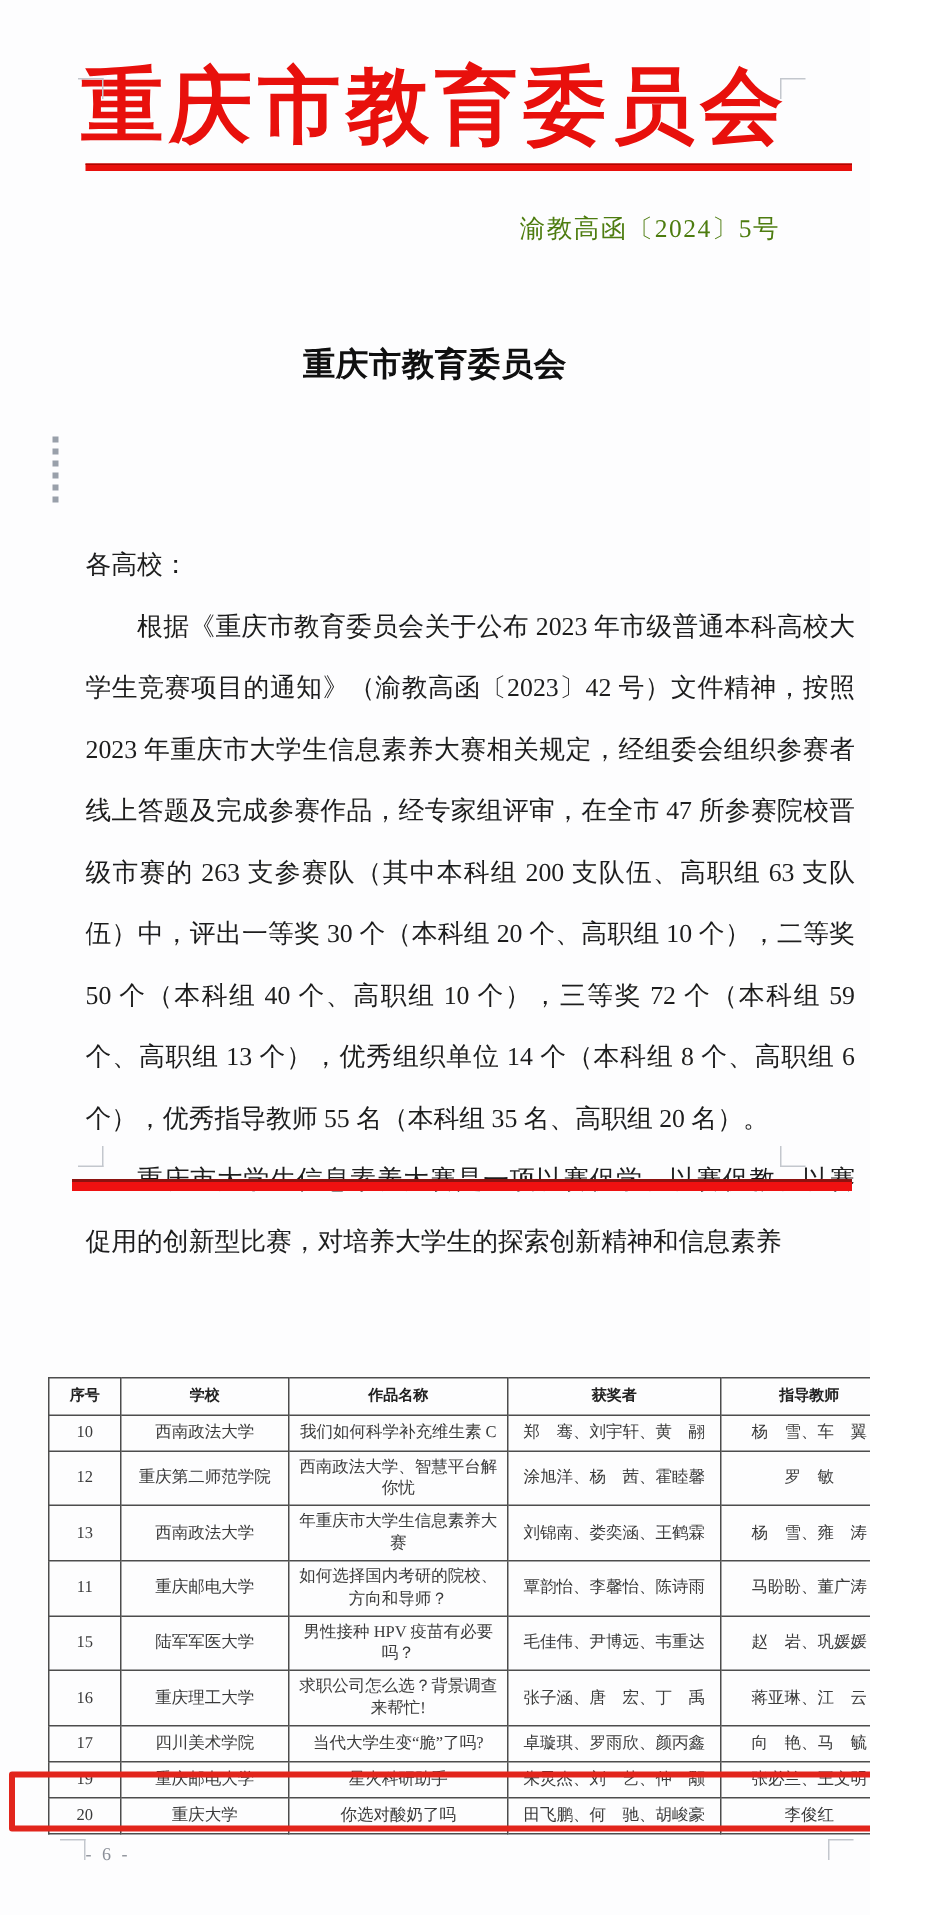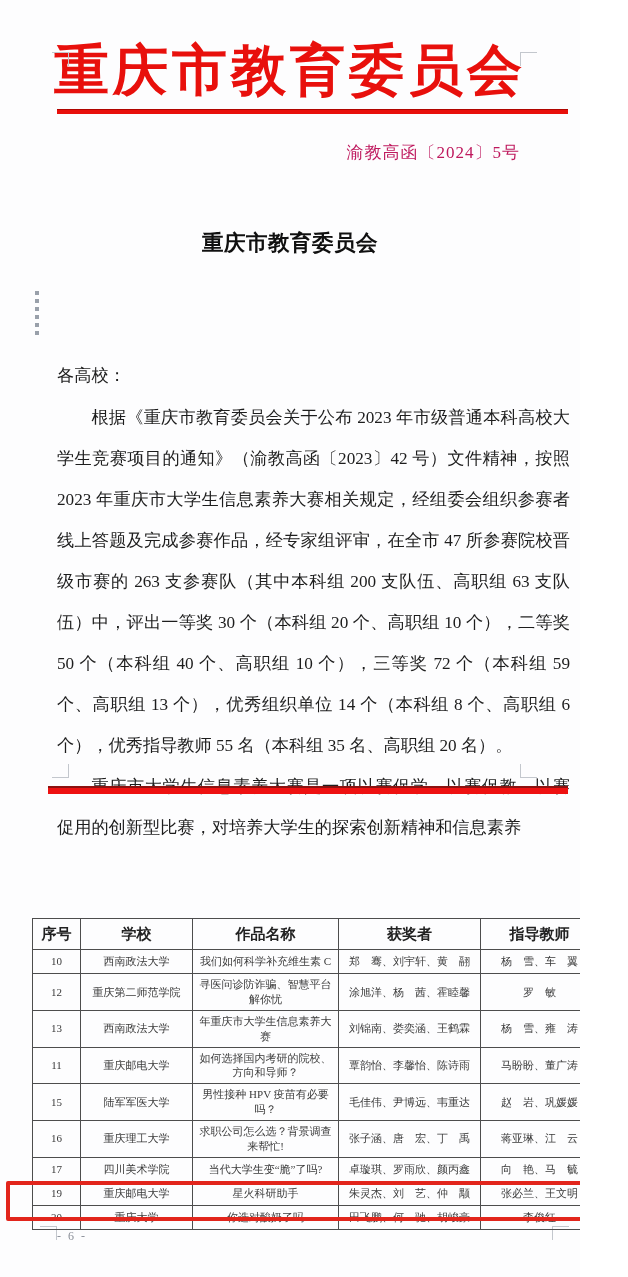--- a/index.html
+++ b/index.html
@@ -14,21 +14,21 @@
     position:absolute; top:34px; left:0; right:0;
     text-align:center; font-size:55px; font-weight:900;
     letter-spacing:4px; color:#e8100c; white-space:nowrap;
   }
   .red-rule-1 {
     position:absolute; top:109px; left:57px; width:511px; height:4px;
     background:#e8100c; border-top:1px solid #b00500;
   }
   .doc-number {
     position:absolute; top:141px; right:60px;
-    font-size:17px; letter-spacing:1px; color:#be185d;
+    font-size:17px; letter-spacing:1px; color:#4d7c0f;
   }
   
   .doc-title {
     position:absolute; top:226px; left:0; right:0;
     text-align:center; font-weight:bold; font-size:21.5px;
     line-height:35px; color:#101010; letter-spacing:0.5px;
   }
   
   .drag-handle { position:absolute; top:291px; left:35px; width:12px; }
   .drag-handle span { display:block; line-height:0; }
@@ -36,21 +36,21 @@
     display:inline-block; width:4px; height:4px; margin:0 4px 4px 0;
     background:#99a0aa;
   }
   
   .body-text {
     position:absolute; top:356px; left:57px; width:513px;
     font-size:17.2px; line-height:41px; text-align:justify;
     color:#1d1d1d;
   }
   .body-text p { margin:0; text-indent:2em; }
-  .body-text .salutation { text-indent:0;font-family:Liberation Mono, monospace; }
+  .body-text .salutation { text-indent:0; }
   
   .red-rule-2 {
     position:absolute; top:786px; left:48px; width:520px; height:6px;
     background:#ee1111; border-top:2px solid #8c1210;
   }
   
   .mark { position:absolute; width:16px; height:13px; }
   .mark.tl { top:52px;  left:52px;  border-top:1px solid #c3c7cd; border-right:1px solid #c3c7cd; }
   .mark.tr { top:52px;  left:520px; border-top:1px solid #c3c7cd; border-left:1px solid #c3c7cd; }
   .mark.ml { top:764px; left:52px;  border-bottom:1px solid #c3c7cd; border-right:1px solid #c3c7cd; }
@@ -60,21 +60,21 @@
   
   .award-table {
     position:absolute; top:918px; left:32px; width:566px;
     border-collapse:collapse; table-layout:fixed;
     font-size:11px; color:#3a3a3a; text-align:center;
   }
   .award-table th, .award-table td {
     border:1px solid #4d4d4d; padding:3px 3px; line-height:1.35;
     overflow:hidden; word-break:break-all;
   }
-  .award-table th { font-size:15px; font-weight:bold; padding:5px 2px; color:#222; }
+  .award-table th { font-size:10px; font-weight:bold; padding:5px 2px; color:#222; }
   .award-table td { height:17px; }
   
   .highlight-box {
     position:absolute; left:6px; width:605px; height:36px; top:1120px;
     border:4px solid #e2251c; border-radius:2px; pointer-events:none;
   }
   
   .page-number {
     position:absolute; top:1229px; left:57px;
     font-size:12px; letter-spacing:2px; color:#8a8f98;
@@ -135,21 +135,21 @@
         <tr>
           <td>10</td>
           <td>西南政法大学</td>
           <td>我们如何科学补充维生素 C</td>
           <td>郑　骞、刘宇轩、黄　翮</td>
           <td>杨　雪、车　翼</td>
         </tr>
         <tr>
           <td>12</td>
           <td>重庆第二师范学院</td>
-          <td>寻医问诊防诈骗、智慧平台解你忧</td>
+          <td>西南政法大学、智慧平台解你忧</td>
           <td>涂旭洋、杨　茜、霍睦馨</td>
           <td>罗　敏</td>
         </tr>
         <tr>
           <td>13</td>
           <td>西南政法大学</td>
           <td>年重庆市大学生信息素养大赛</td>
           <td>刘锦南、娄奕涵、王鹤霖</td>
           <td>杨　雪、雍　涛</td>
         </tr>

